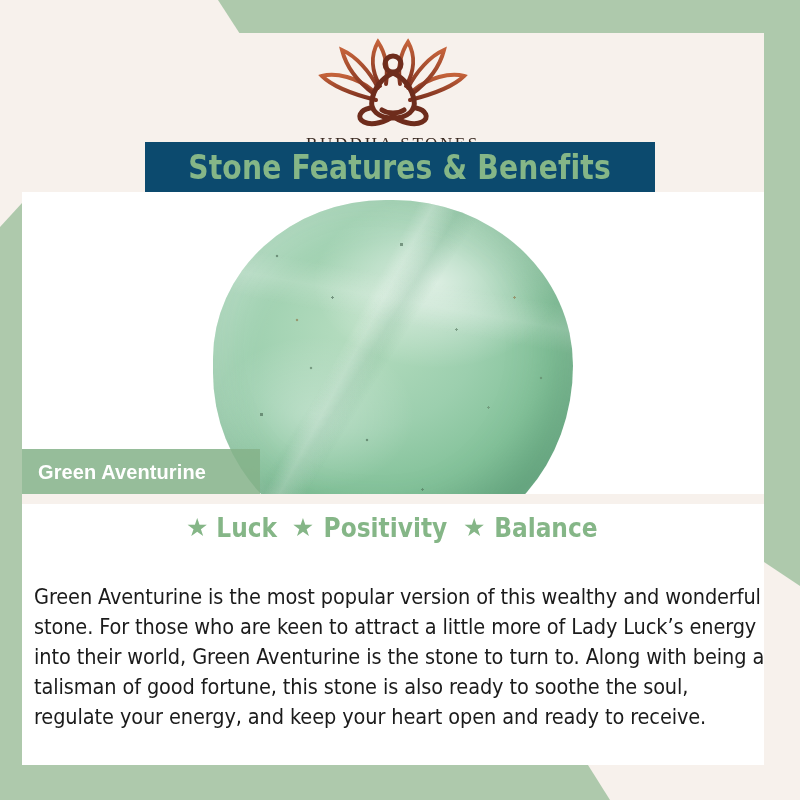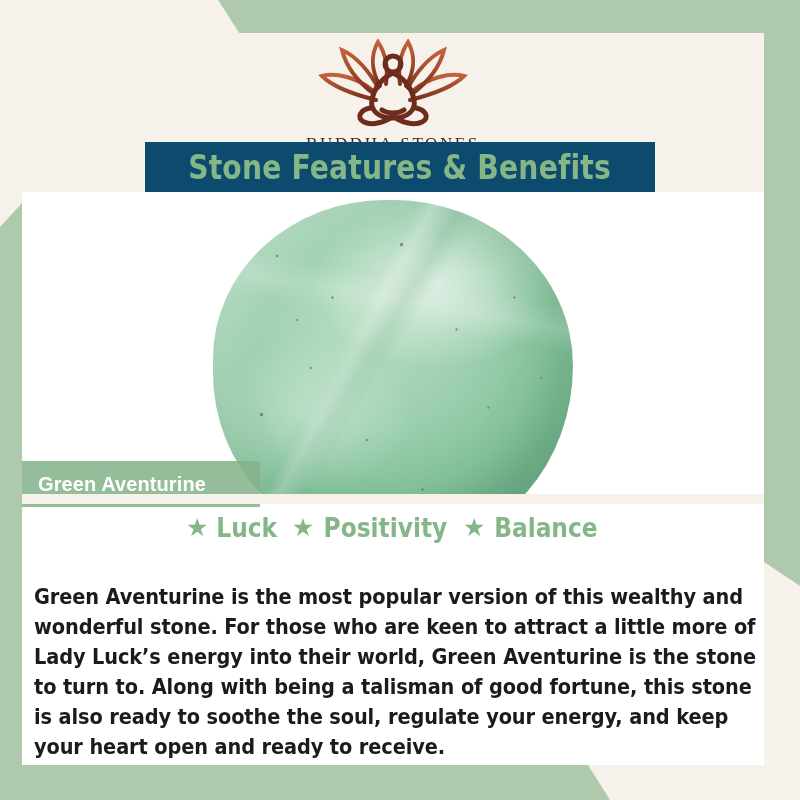--- a/index.html
+++ b/index.html
@@ -170,21 +170,20 @@
   
   .name-bar {
     position: absolute;
     left: 22px;
     top: 449px;
     width: 238px;
     height: 46px;
     background: rgba(133,178,137,0.86);
     display: flex;
     align-items: center;
-    margin-top: 12px;
   }
   .name-text {
     font-family: "Liberation Sans", sans-serif;
     font-weight: bold;
     font-size: 20px;
     color: #ffffff;
     padding-left: 16px;
     letter-spacing: 0.1px;
   }
 
@@ -232,21 +231,20 @@
   .body-text {
     position: absolute;
     left: 34px;
     top: 560px;
     width: 740px;
     font-family: "Liberation Sans Narrow", "DejaVu Sans Condensed", "Liberation Sans", sans-serif;
     font-size: 21.5px;
     line-height: 30px;
     color: #1b1b1b;
     letter-spacing: -0.1px;
-    font-weight: bold;
   }
 </style>
 </head>
 <body>
 
 <div id="page">
 
   <div class="deco-top-right"></div>
   <div class="deco-right-bar"></div>
   <div class="deco-left-bar"></div>

